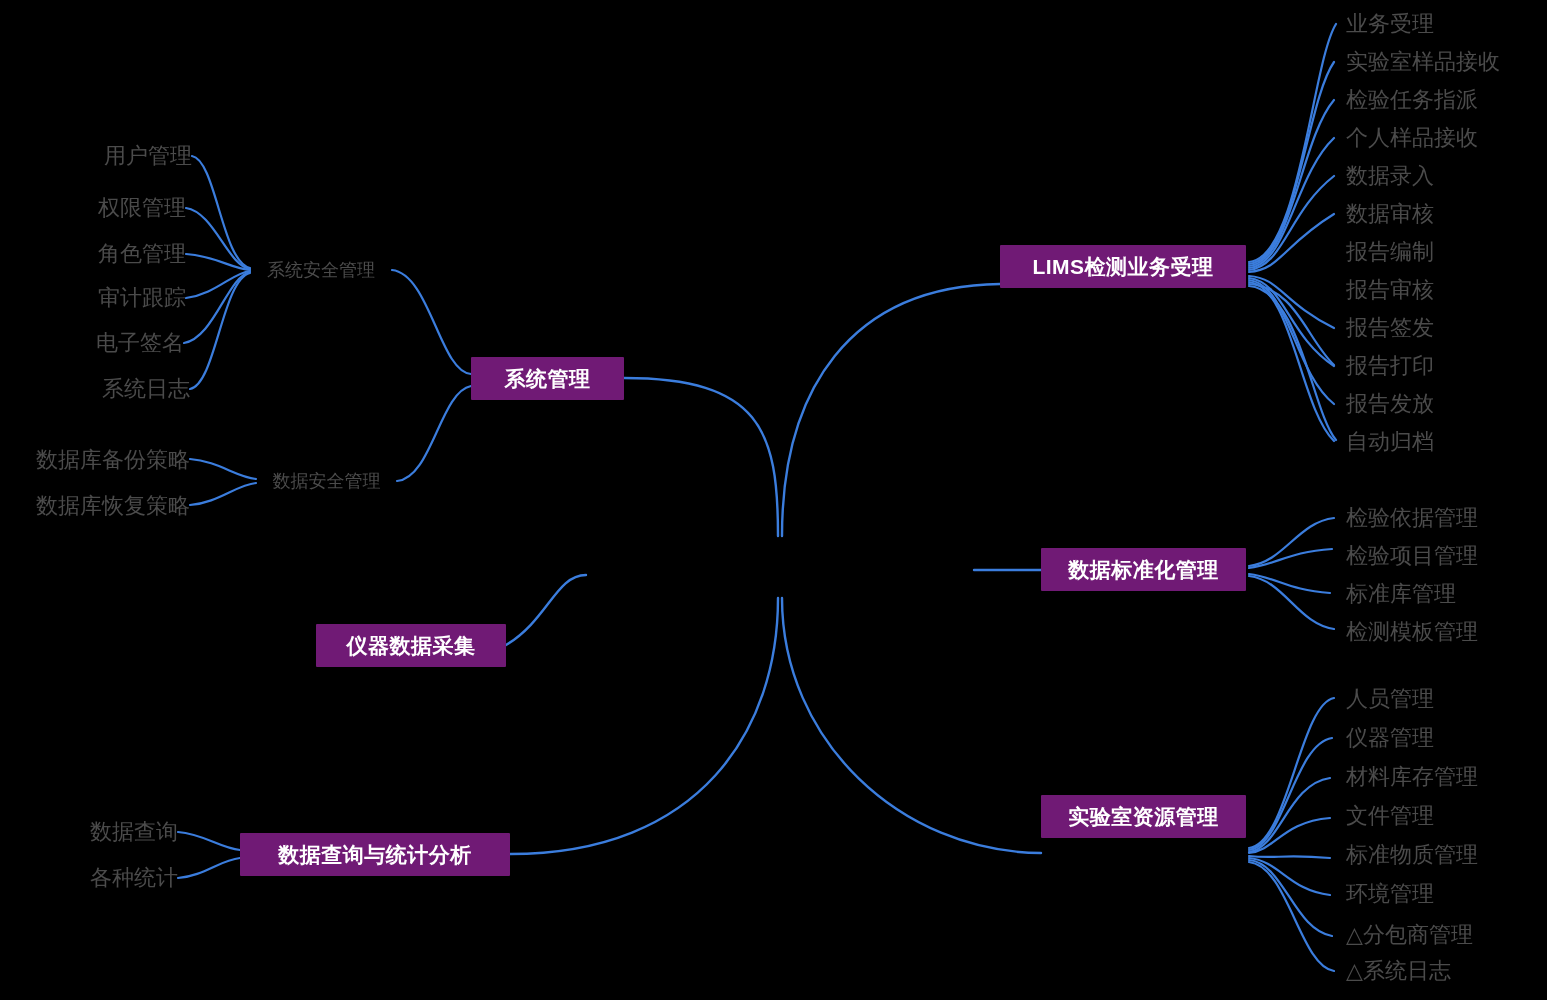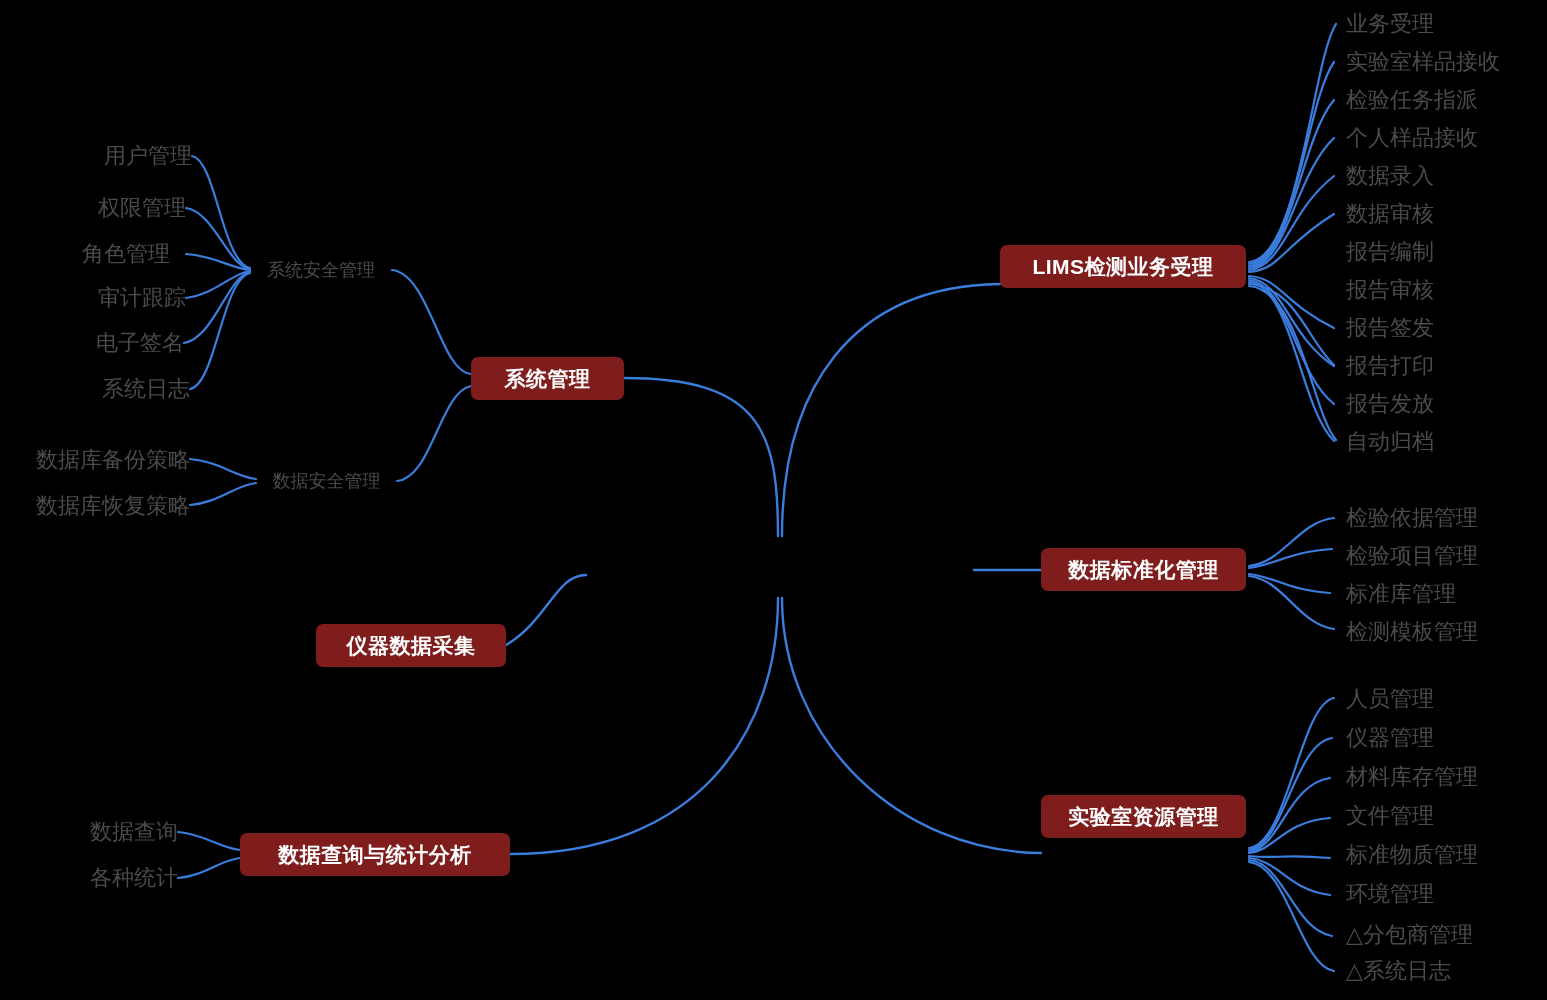--- a/index.html
+++ b/index.html
@@ -27,24 +27,24 @@
   .node {
     position: absolute;
     box-sizing: border-box;
     display: flex;
     align-items: center;
     justify-content: center;
     white-space: nowrap;
   }
   
   .box {
-    background: #7f1d1d;
+    background: #701a75;
     color: #ffffff;
     font-weight: bold;
-    border-radius: 7px;
+    border-radius: 1px;
   }
   .box.root {
     font-size: 31px;
     letter-spacing: 1px;
   }
   .box.main {
     font-size: 21px;
     letter-spacing: 0.5px;
   }
   
@@ -141,21 +141,21 @@
   <div class="node plain mid" style="left:256px; top:466px; width:141px; height:30px;">
     <span>数据安全管理</span>
   </div>
 
   <div class="node plain leaf-left" style="left:62px; top:142px; width:130px; height:28px;">
     <span>用户管理</span>
   </div>
   <div class="node plain leaf-left" style="left:56px; top:194px; width:130px; height:28px;">
     <span>权限管理</span>
   </div>
-  <div class="node plain leaf-left" style="left:40px; top:240px; width:130px; height:28px;">
+  <div class="node plain leaf-left" style="left:56px; top:240px; width:130px; height:28px;">
     <span>角色管理</span>
   </div>
   <div class="node plain leaf-left" style="left:56px; top:284px; width:130px; height:28px;">
     <span>审计跟踪</span>
   </div>
   <div class="node plain leaf-left" style="left:54px; top:329px; width:130px; height:28px;">
     <span>电子签名</span>
   </div>
   <div class="node plain leaf-left" style="left:60px; top:375px; width:130px; height:28px;">
     <span>系统日志</span>

